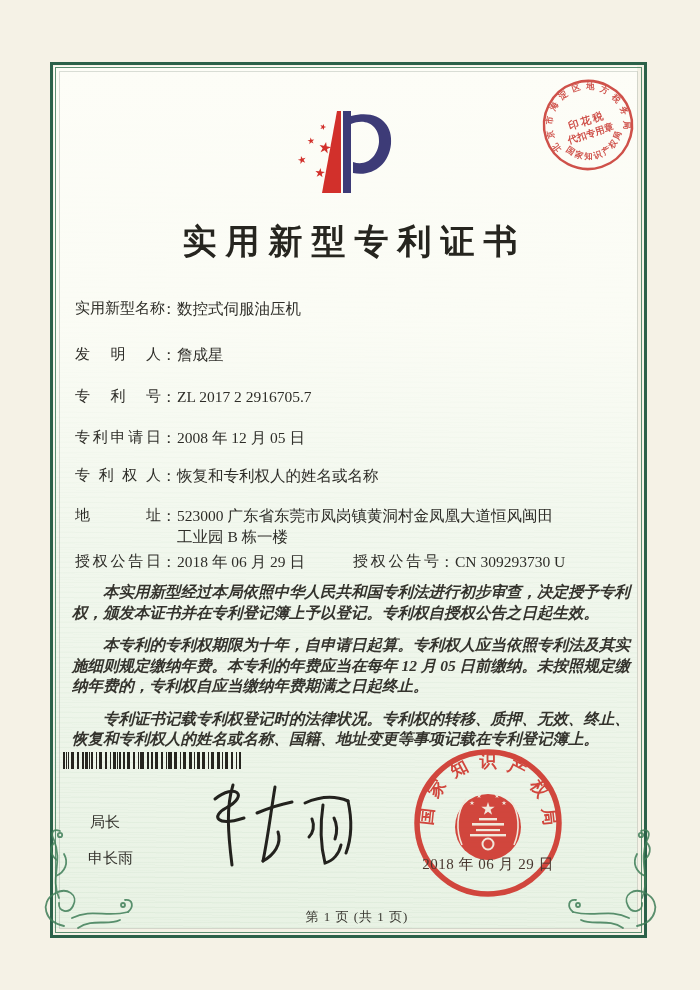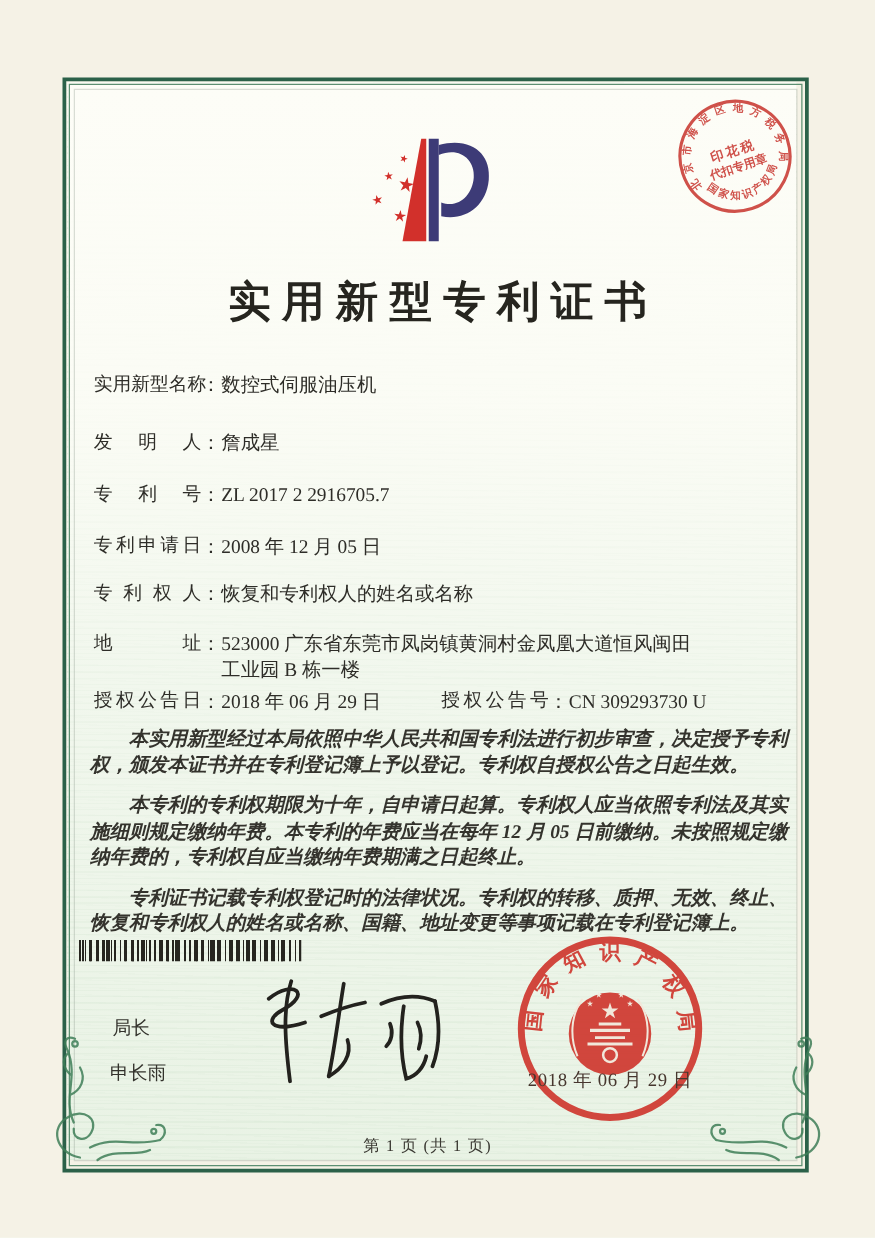--- a/index.html
+++ b/index.html
@@ -44,21 +44,21 @@
       repeating-linear-gradient(90deg,#26251f 0 2px,rgba(0,0,0,0) 2px 5px,#26251f 5px 6px,rgba(0,0,0,0) 6px 8px,#26251f 8px 11px,rgba(0,0,0,0) 11px 14px),
       repeating-linear-gradient(90deg,rgba(0,0,0,0) 0 3px,#26251f 3px 4px,rgba(0,0,0,0) 4px 9px,#26251f 9px 10px,rgba(0,0,0,0) 10px 17px);
   }
   .signer-title{left:90px;top:799px;font-size:15px;
     font-family:"Liberation Sans","DejaVu Sans",sans-serif;color:#33322c;margin-top:14px;}
   .signer-name{left:88px;top:825px;font-size:15px;
     font-family:"Liberation Sans","DejaVu Sans",sans-serif;color:#33322c;margin-top:24px;}
   .seal-date{left:408px;top:855px;width:160px;text-align:center;font-size:15px;
     letter-spacing:.5px;color:#46362e;z-index:5;}
   .footer{left:0;top:908px;width:684px;text-align:center;font-size:13px;
-    letter-spacing:1px;color:#3a3932;}
+    letter-spacing:1px;color:#3a3932;padding-left:15px;}
   .sig-svg{left:205px;top:775px;z-index:4;}
   .seal-svg{left:408px;top:745px;z-index:4;opacity:.92;}
   .stamp-svg{left:540px;top:77px;z-index:4;transform:rotate(-18deg);opacity:.88;}
   .logo-svg{left:294px;top:107px;}
   .orn{z-index:4;}
   .orn-l{left:34px;top:826px;}
   .orn-r{left:567px;top:826px;transform:scaleX(-1);}
 </style>
 </head>
 <body>

